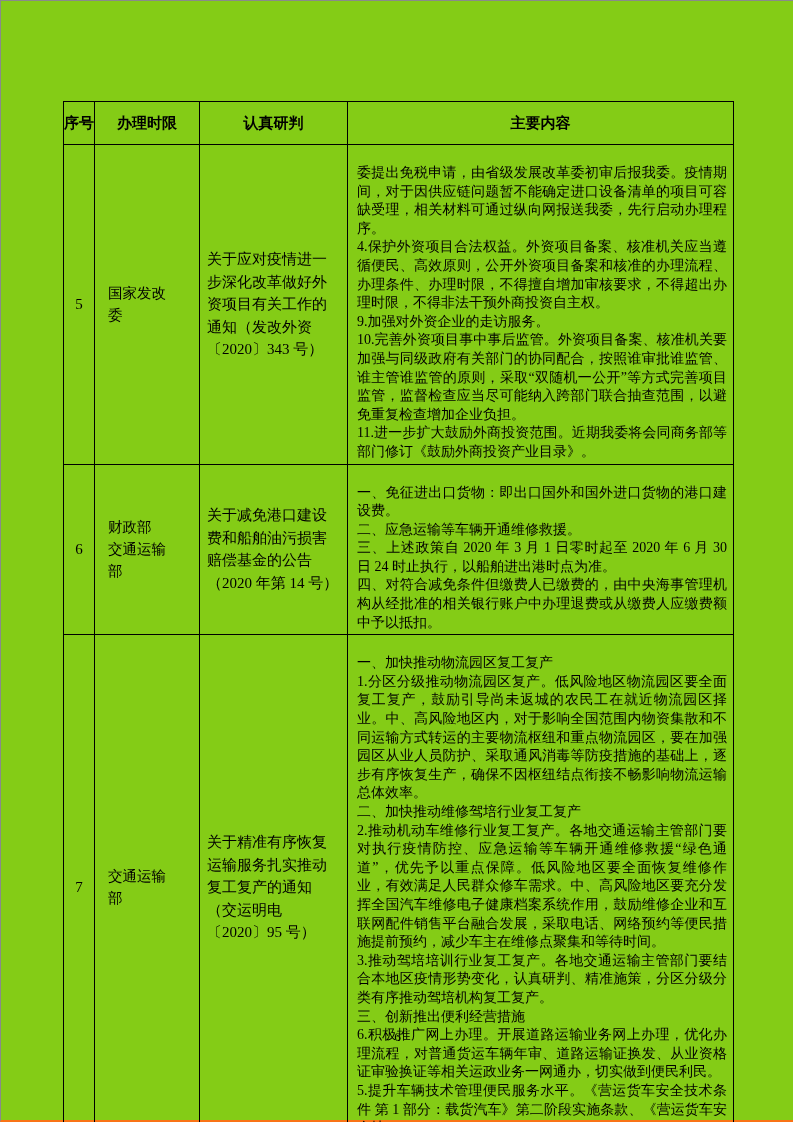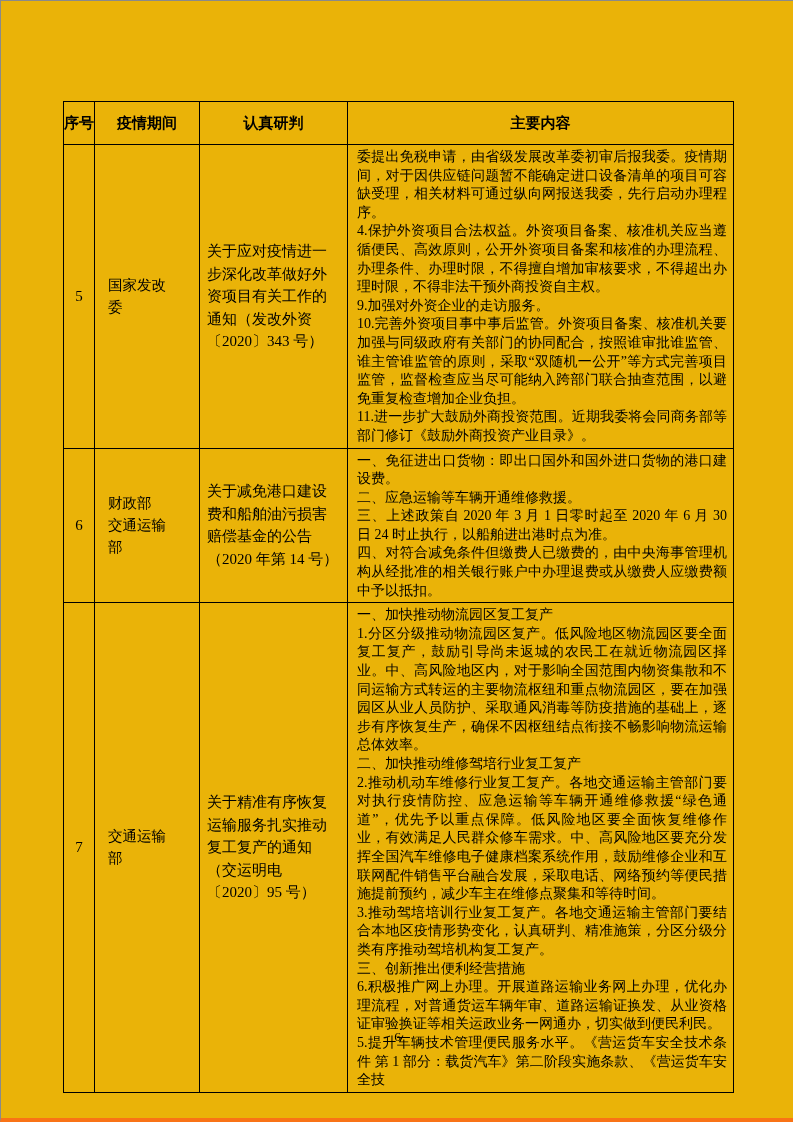--- a/index.html
+++ b/index.html
@@ -7,24 +7,24 @@
   body {
     width: 793px; height: 1122px;
     font-family: "Liberation Serif", "DejaVu Serif", serif;
     color: #000000;
     position: relative;
     overflow: hidden;
   }
   .page {
     position: absolute; left: 0; top: 0;
     width: 793px; height: 1122px;
-    background: #eab308;
+    background: #84cc16;
     border-left: 1px solid #8a8a8a;
     border-top: 1px solid #8a8a8a;
-    border-bottom: 4px solid #f97316;
+    border-bottom: 2px solid #f97316;
   }
   table.doc-table {
     position: absolute; left: 62px; top: 100px;
     width: 670px;
     border-collapse: collapse;
     table-layout: fixed;
   }
   .doc-table th, .doc-table td {
     border: 1.5px solid #000000;
     overflow: hidden;
@@ -52,21 +52,21 @@
   td.c-doc {
     vertical-align: middle;
     padding: 4px 6px 4px 7px;
     font-size: 15px;
     line-height: 22.5px;
     text-align: left;
     margin-left: 29px;
   }
   td.c-content {
     vertical-align: top;
-    padding: 3px 6px 2px 9px;
+    padding: 19px 6px 2px 9px;
     font-size: 14px;
     line-height: 18.6px;
     margin-top: 9px;
   }
   td.c-content p {
     text-align: justify;
     text-justify: inter-ideograph;
     word-break: break-all;
   }
   td.c-content p.sec { font-weight: normal; }
@@ -86,21 +86,21 @@
   <table class="doc-table">
     <colgroup>
       <col style="width:31px">
       <col style="width:105px">
       <col style="width:148px">
       <col style="width:386px">
     </colgroup>
     <thead>
       <tr style="height:43px">
         <th>序号</th>
-        <th>疫情期间</th>
+        <th>办理时限</th>
         <th>认真研判</th>
         <th>主要内容</th>
       </tr>
     </thead>
     <tbody>
 
       <tr style="height:282px">
         <td class="c-no">5</td>
         <td class="c-agency">
           <div>国家发改委</div>

